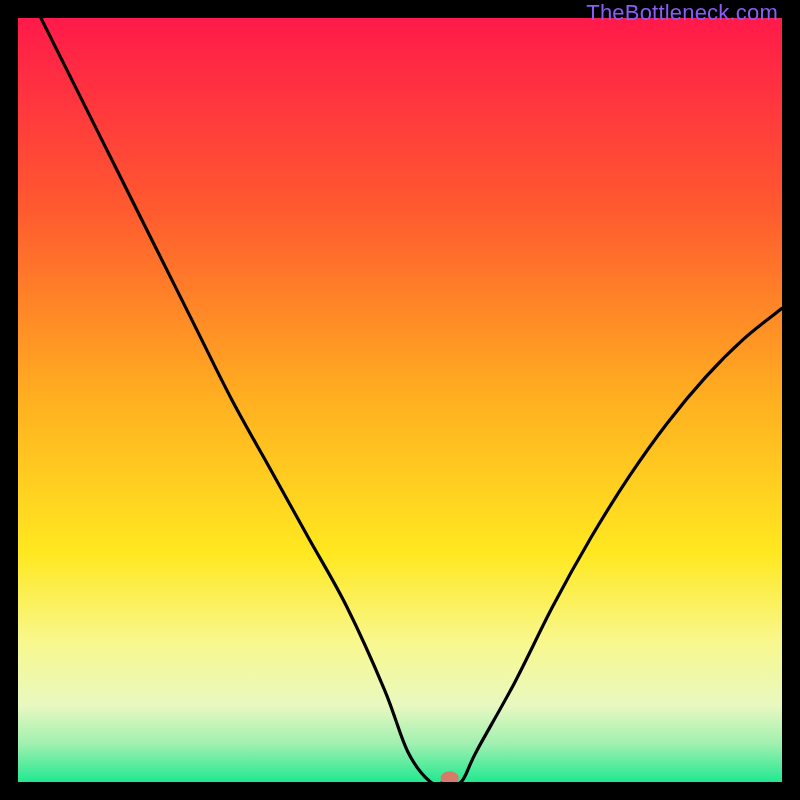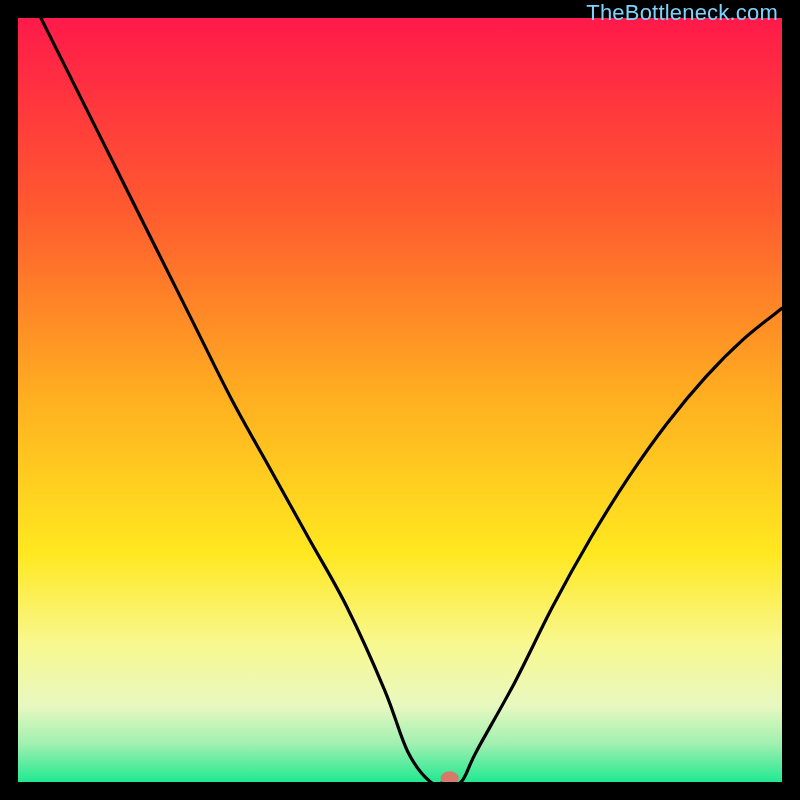--- a/index.html
+++ b/index.html
@@ -16,21 +16,21 @@
     position: absolute;
     left: 18px;
     top: 18px;
     width: 764px;
     height: 764px;
   }
   .watermark {
     position: absolute;
     top: 0px;
     right: 22px;
-    color: #7dd3fc;
+    color: #8b5cf6;
     font-size: 22px;
     font-weight: 500;
     font-family: Arial, sans-serif;
     letter-spacing: 0.2px;
   }
   svg {
     display: block;
   }
 </style>
 </head>

